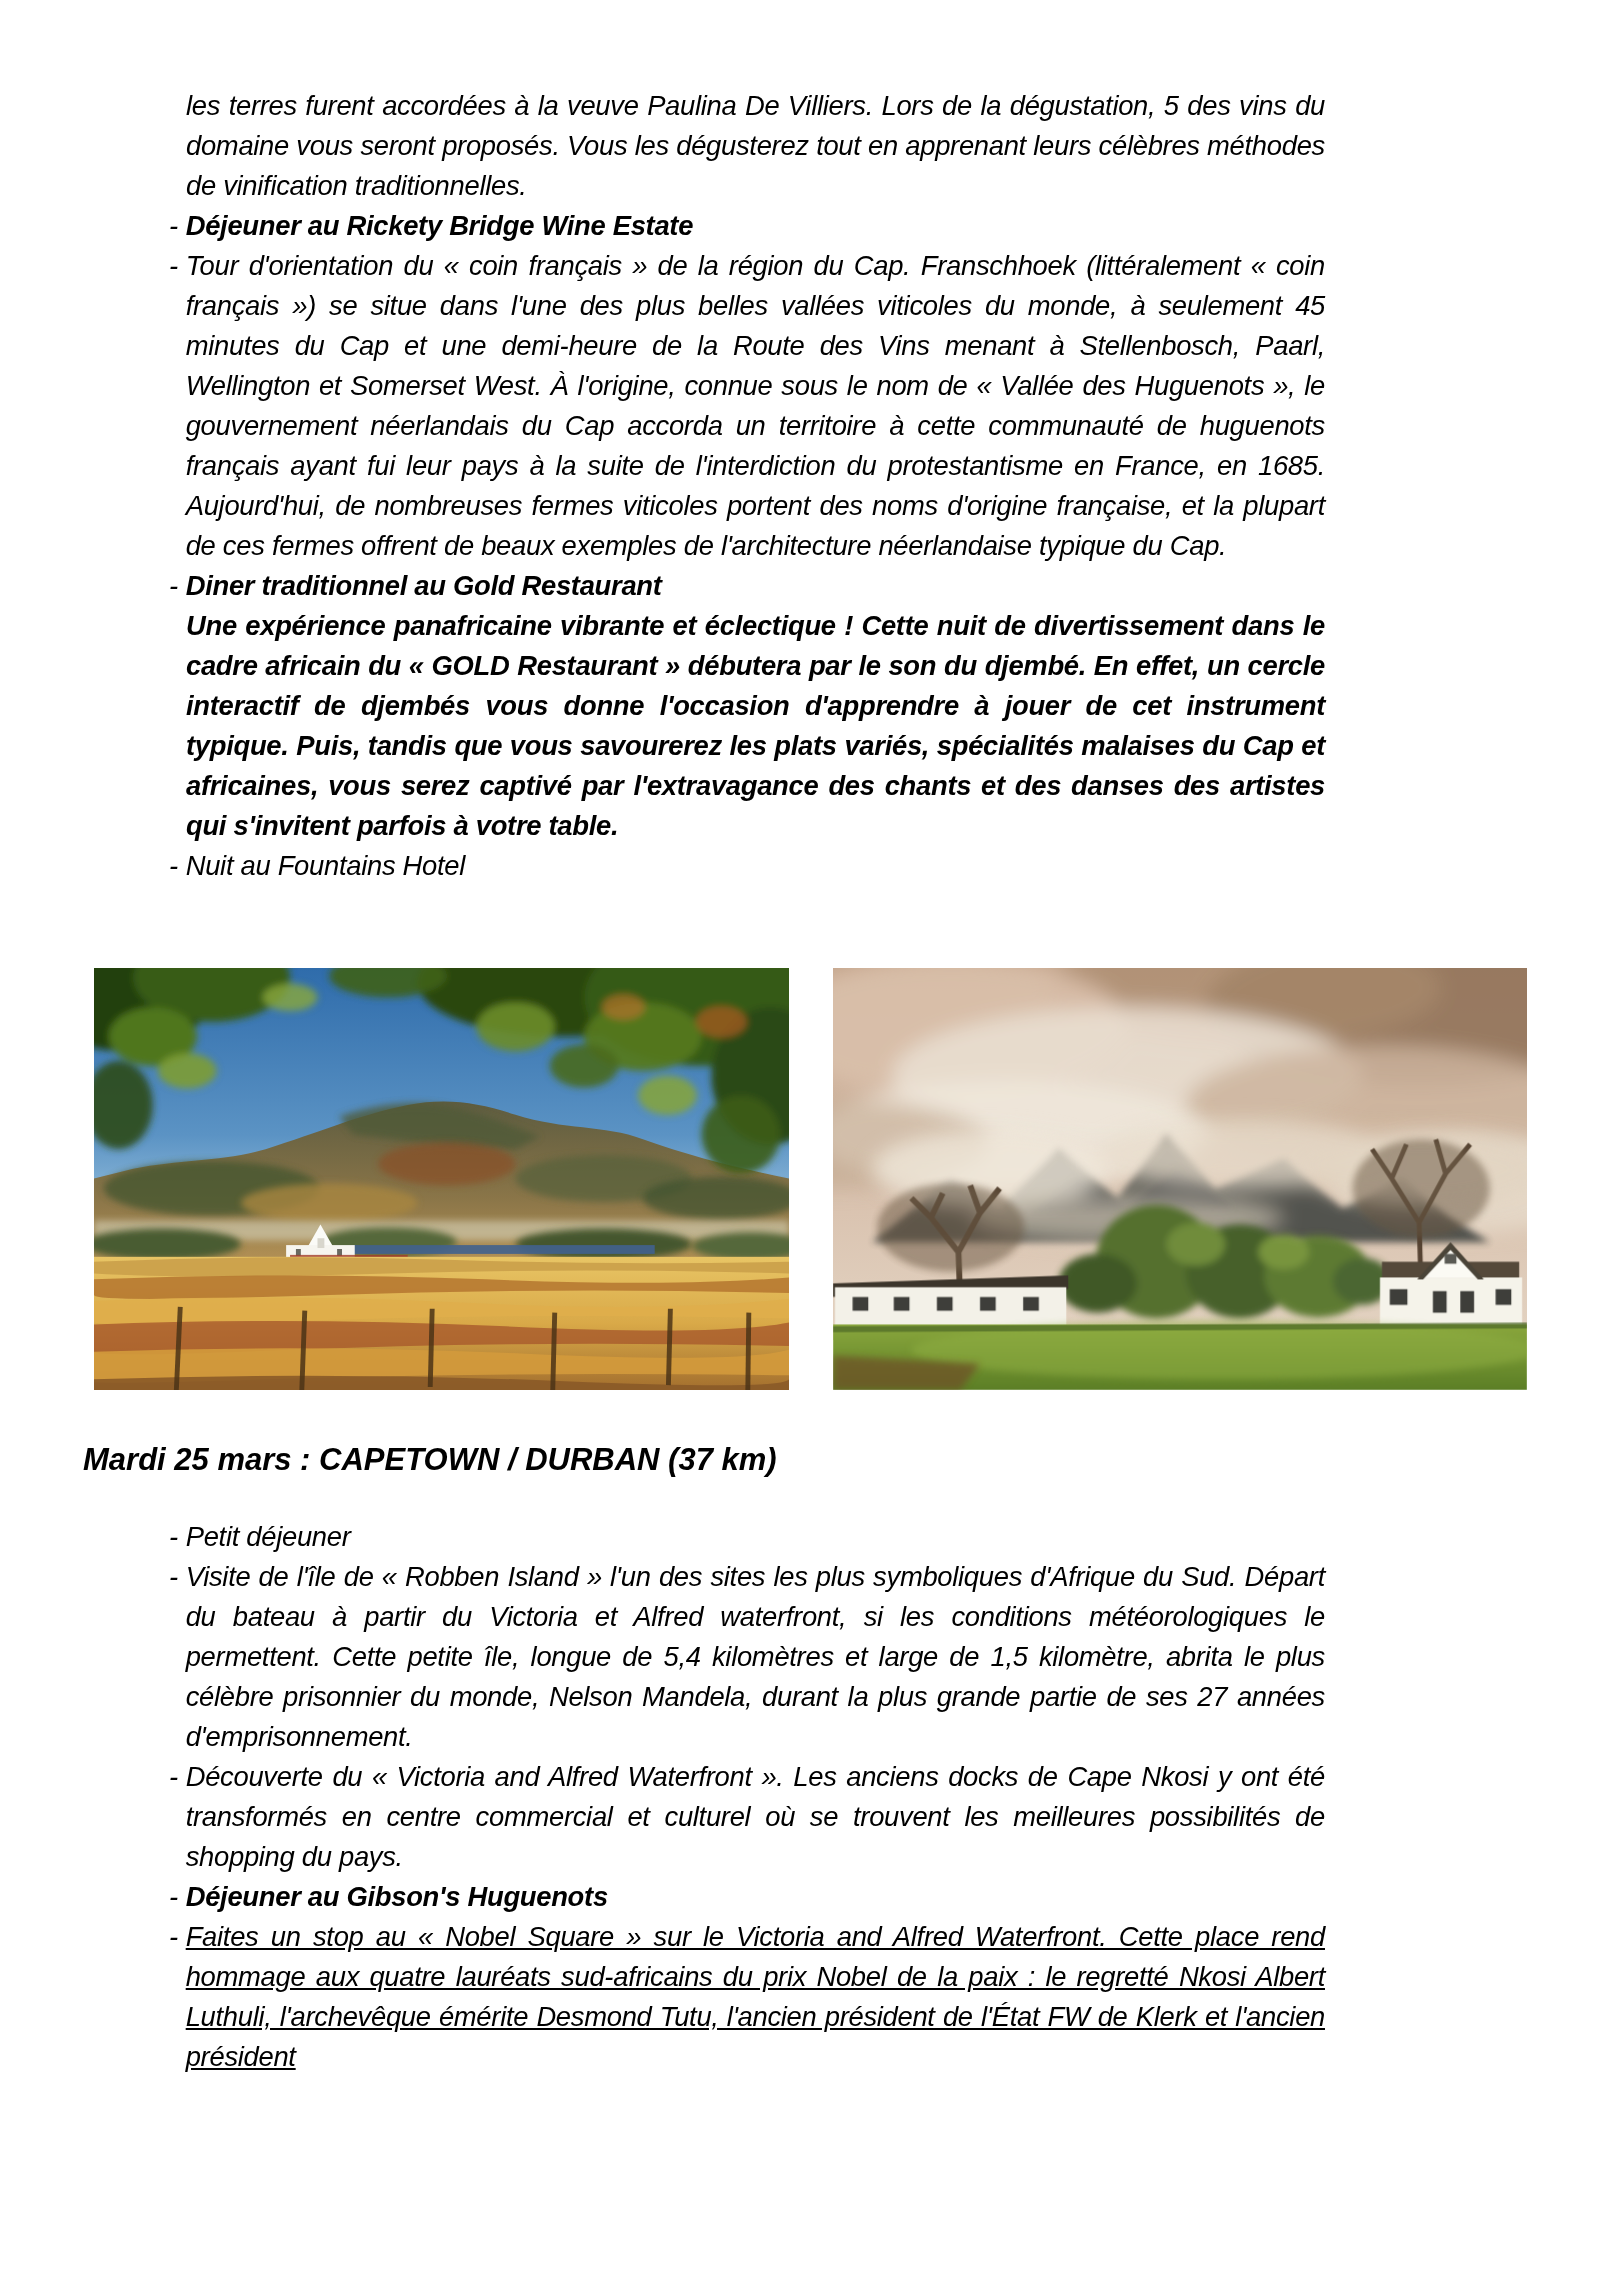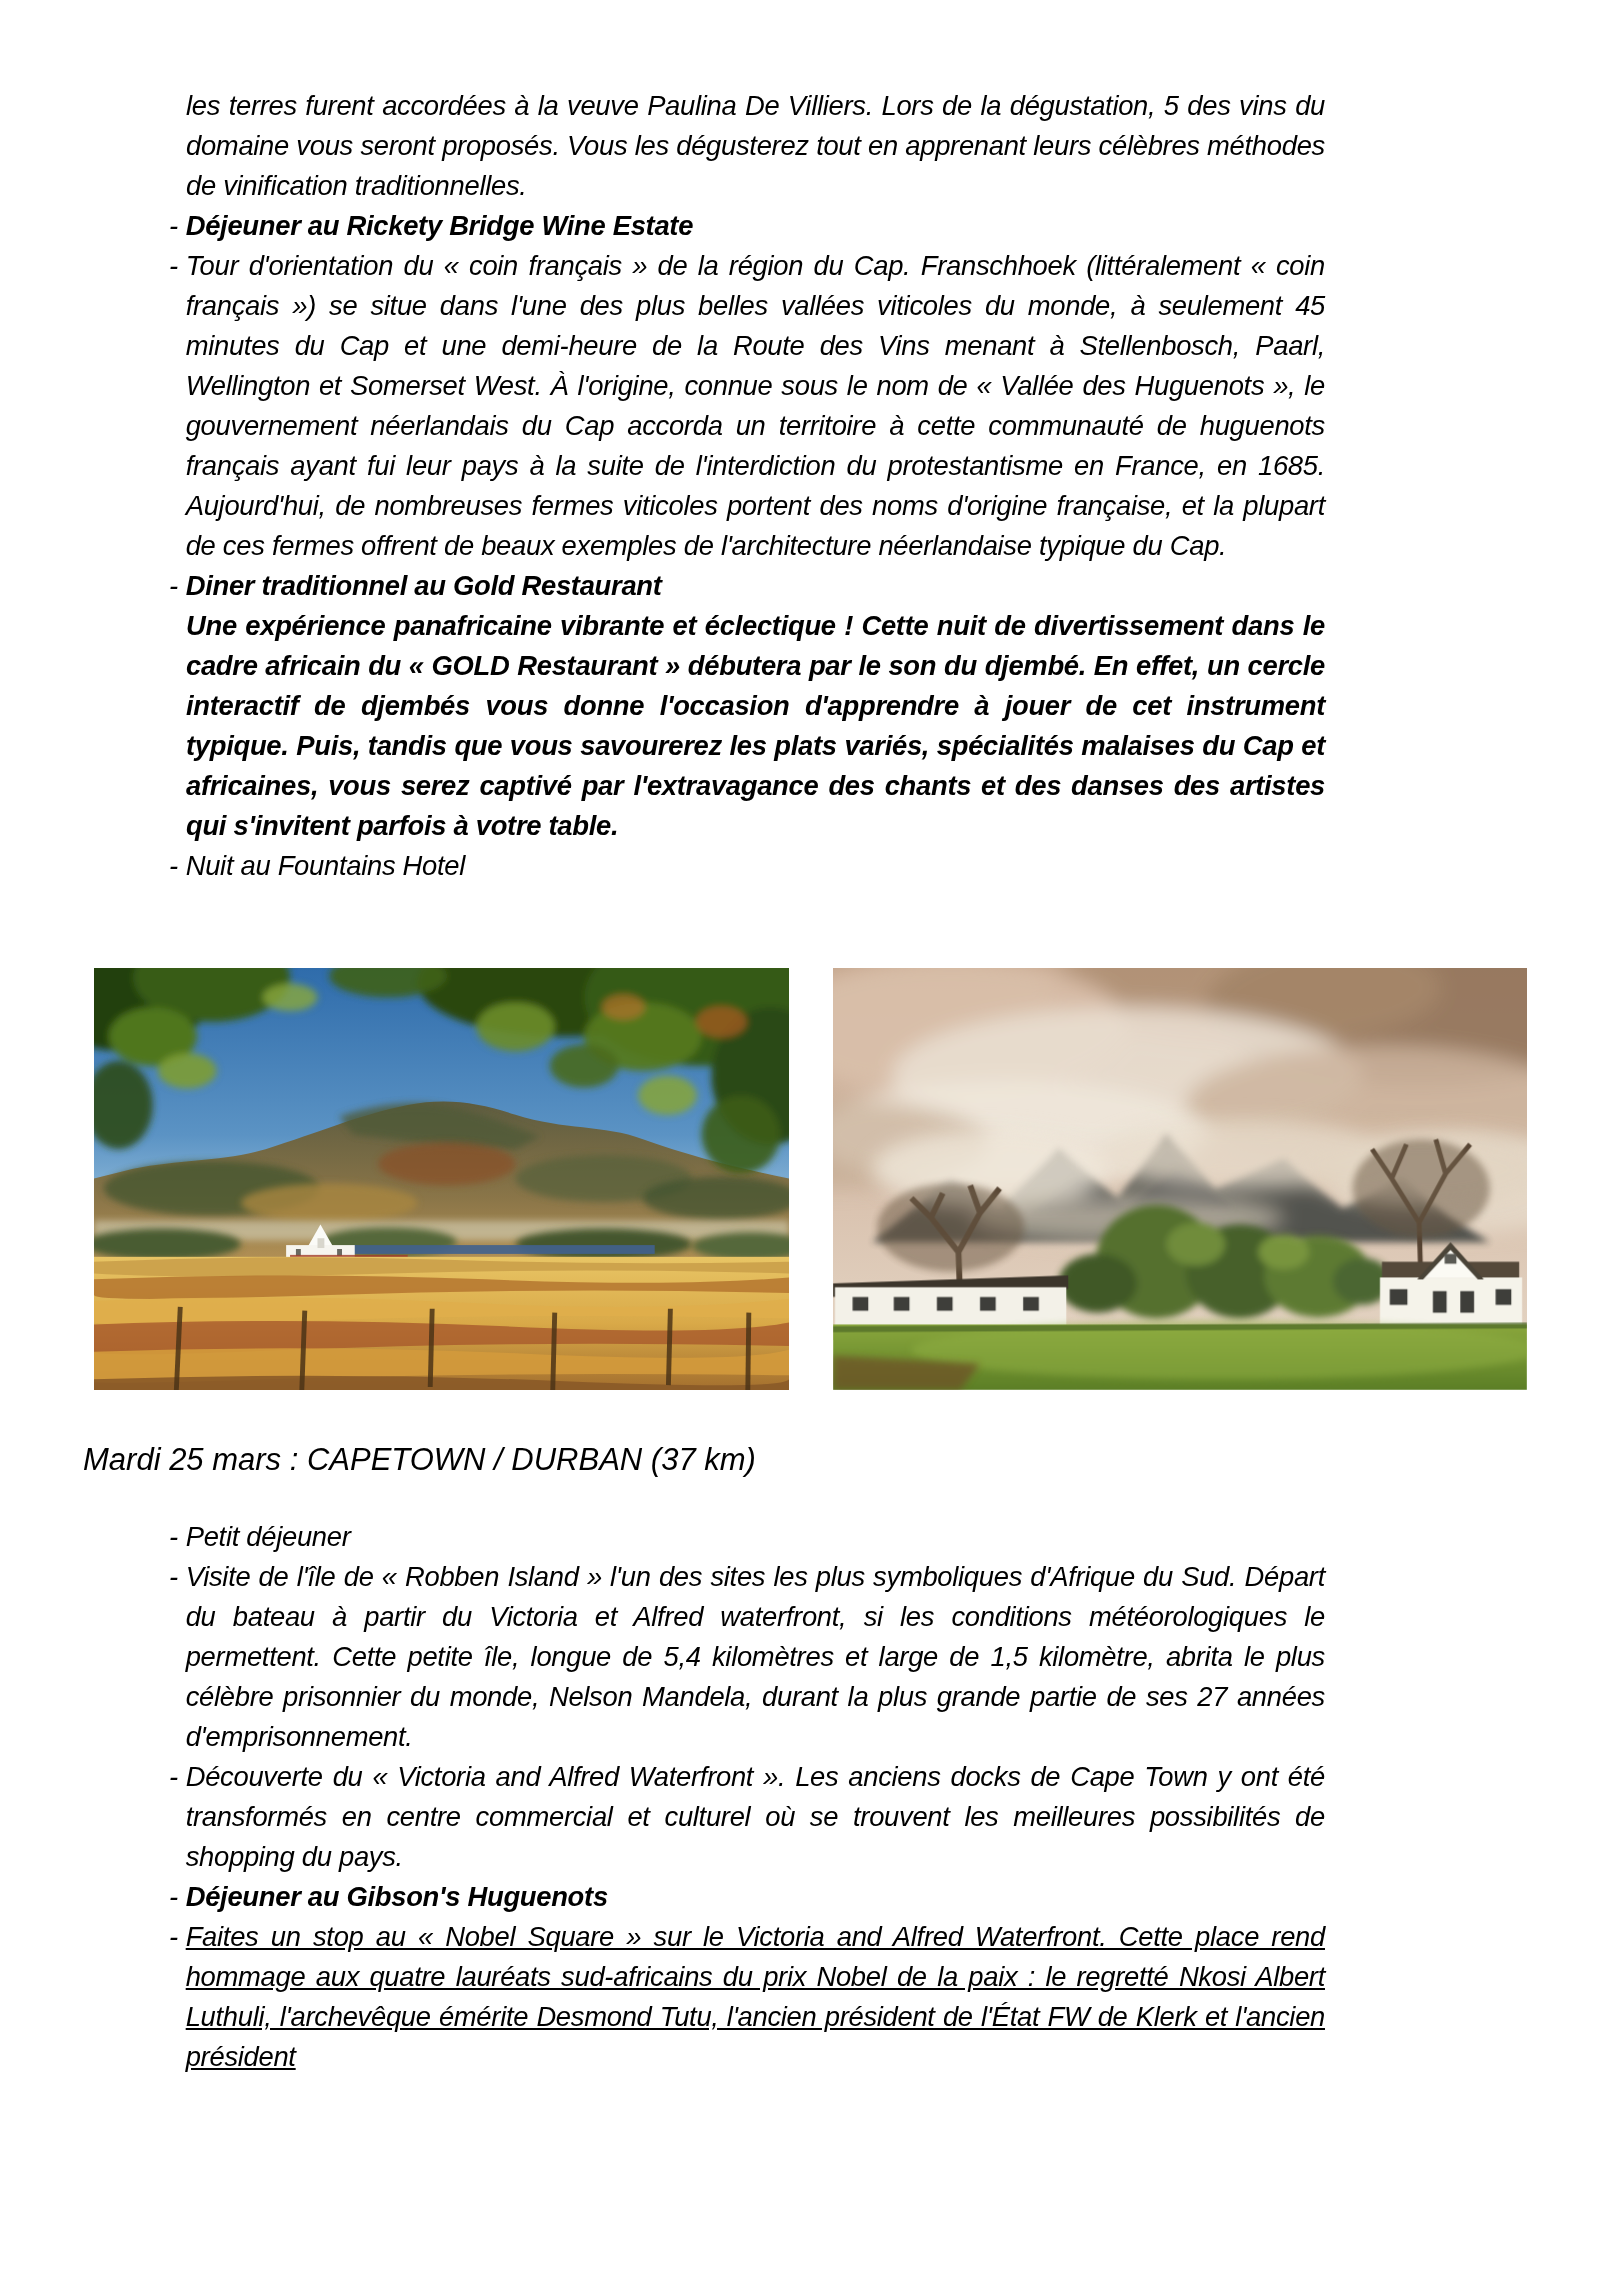--- a/index.html
+++ b/index.html
@@ -43,21 +43,21 @@
     margin: 82px 0 0 10.8px;
   }
   .photo {
     display: block;
     flex: none;
   }
   .day-heading {
     margin: 47px 0 0 0;
     font-size: 31px;
     line-height: 45px;
-    font-weight: 400;
+    font-weight: 700;
   }
   .route-line {
     margin: 31px 0 0 0;
     font-size: 29px;
     line-height: 45px;
     font-weight: 700;
   }
   .route-line sup {
     font-size: 17.6px;
     line-height: 0;
@@ -299,21 +299,21 @@
       <div class="btext">Petit déjeuner</div>
     </div>
 
     <div class="bullet">
       <span class="dash">-</span>
       <div class="btext">Visite de l'île de « Robben Island » l'un des sites les plus symboliques d'Afrique du Sud. Départ du bateau à partir du Victoria et Alfred waterfront, si les conditions météorologiques le permettent. Cette petite île, longue de 5,4 kilomètres et large de 1,5 kilomètre, abrita le plus célèbre prisonnier du monde, Nelson Mandela, durant la plus grande partie de ses 27 années d'emprisonnement.</div>
     </div>
 
     <div class="bullet">
       <span class="dash">-</span>
-      <div class="btext">Découverte du « Victoria and Alfred Waterfront ». Les anciens docks de Cape Town y ont été transformés en centre commercial et culturel où se trouvent les meilleures possibilités de shopping du pays.</div>
+      <div class="btext">Découverte du « Victoria and Alfred Waterfront ». Les anciens docks de Cape Nkosi y ont été transformés en centre commercial et culturel où se trouvent les meilleures possibilités de shopping du pays.</div>
     </div>
 
     <div class="bullet">
       <span class="dash">-</span>
       <div class="btext bold">Déjeuner au Gibson's Huguenots</div>
     </div>
 
     <div class="bullet">
       <span class="dash">-</span>
       <div class="btext force-just">Faites un stop au « Nobel Square » sur le Victoria and Alfred Waterfront. Cette place rend hommage aux quatre lauréats sud-africains du prix Nobel de la paix : le regretté Nkosi Albert Luthuli, l'archevêque émérite Desmond Tutu, l'ancien président de l'État FW de Klerk et l'ancien président</div>

